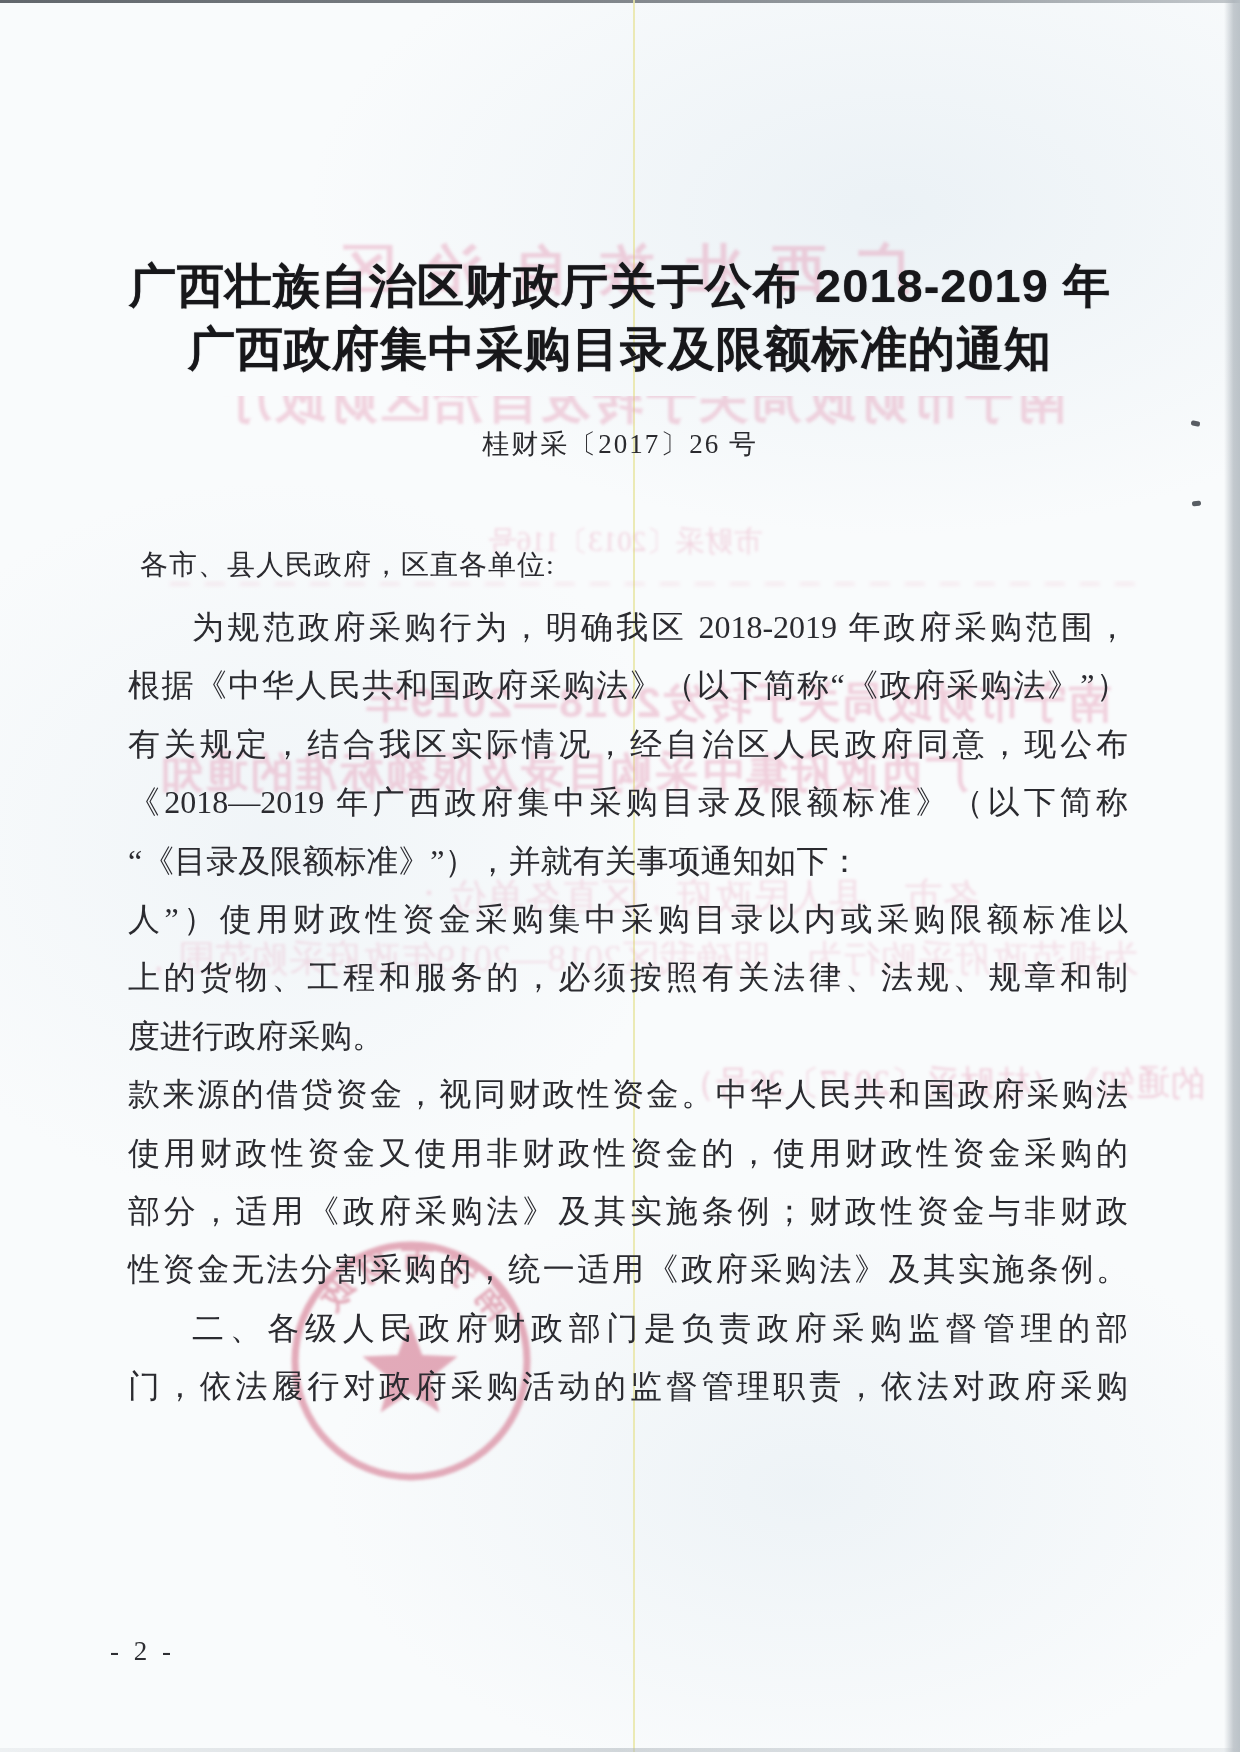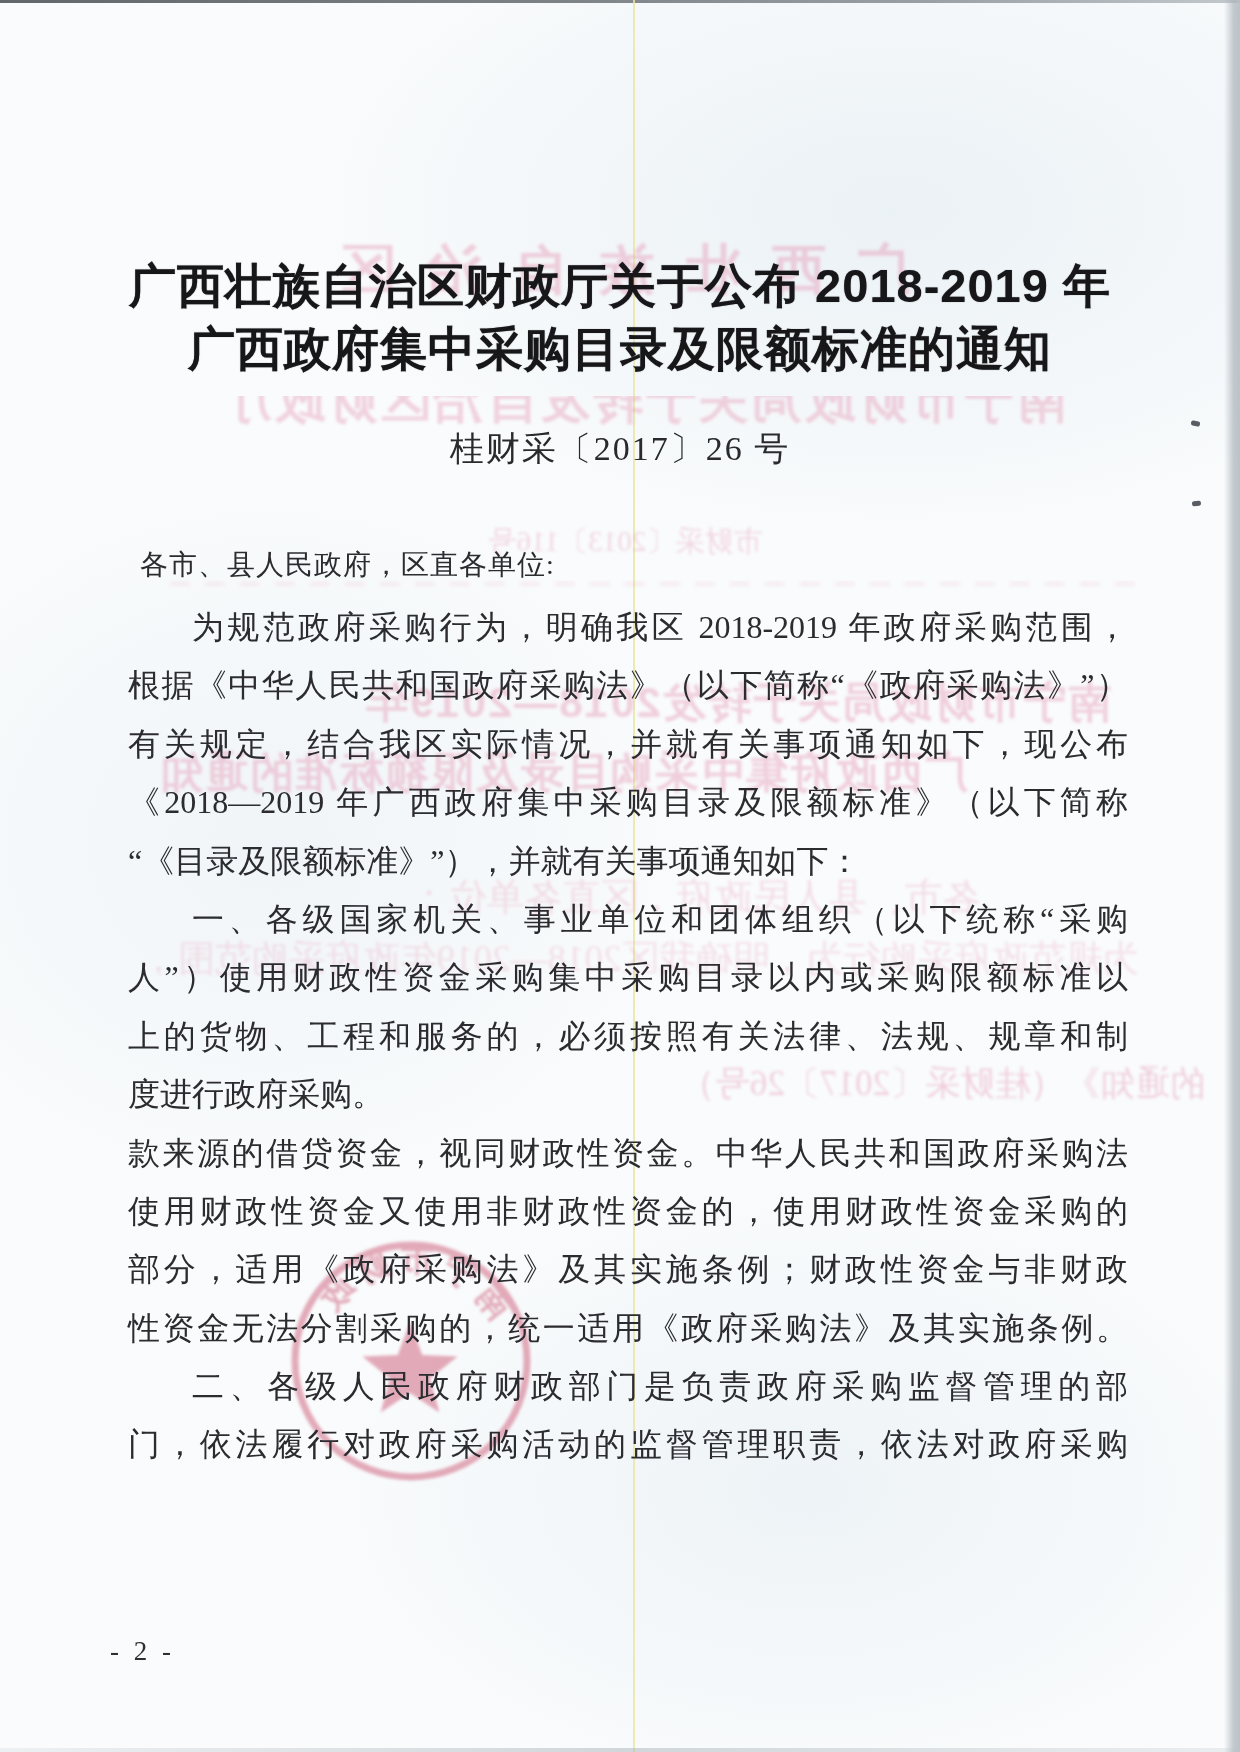--- a/index.html
+++ b/index.html
@@ -44,21 +44,21 @@
   .sealwrap{position:absolute;left:282px;top:1232px;width:258px;height:258px;
     transform:scaleX(-1);filter:blur(1.5px);opacity:.6;}
 
   
   .content{position:absolute;inset:0;z-index:2;color:#2b2b30;}
   .title{position:absolute;left:0;top:254px;width:1240px;
     text-align:center;font-family:"Liberation Sans","DejaVu Sans",sans-serif;
     font-weight:bold;font-size:47px;line-height:63px;color:#17171a;
     text-shadow:0 0 1px rgba(20,20,24,.55);letter-spacing:1px;}
   .docnum{position:absolute;left:0;top:426px;width:1240px;text-align:center;
-    font-size:34px;color:#2a2a2e;letter-spacing:2px;}
+    font-size:27px;color:#2a2a2e;letter-spacing:2px;}
   .salutation{position:absolute;left:140px;top:546px;font-size:28px;
     color:#2b2b30;white-space:nowrap;letter-spacing:1px;}
   .body{position:absolute;left:128px;top:598px;width:1000px;
     font-size:32px;line-height:58.4px;color:#2b2b30;}
   .line{text-align:justify;text-align-last:justify;white-space:nowrap;height:58.4px;}
   .line.indent{text-indent:64px;}
   .line.end{text-align-last:left;}
   .pagenum{position:absolute;left:110px;top:1636px;font-size:27px;
     color:#2e2e33;letter-spacing:4px;}
 </style>
@@ -119,24 +119,23 @@
       <div>广西政府集中采购目录及限额标准的通知</div>
     </div>
 
     <div class="docnum">桂财采〔2017〕26 号</div>
 
     <div class="salutation">各市、县人民政府，区直各单位:</div>
 
     <div class="body">
       <div class="line indent">为规范政府采购行为，明确我区 2018-2019 年政府采购范围，</div>
       <div class="line">根据《中华人民共和国政府采购法》（以下简称“《政府采购法》”）</div>
-      <div class="line">有关规定，结合我区实际情况，并就有关事项通知如下，现公布</div>
+      <div class="line">有关规定，结合我区实际情况，经自治区人民政府同意，现公布</div>
       <div class="line">《2018—2019 年广西政府集中采购目录及限额标准》（以下简称</div>
       <div class="line end">“《目录及限额标准》”），并就有关事项通知如下：</div>
-      <div class="line indent">一、各级国家机关、事业单位和团体组织（以下统称“采购</div>
       <div class="line">人”）使用财政性资金采购集中采购目录以内或采购限额标准以</div>
       <div class="line">上的货物、工程和服务的，必须按照有关法律、法规、规章和制</div>
       <div class="line end">度进行政府采购。</div>
       <div class="line">款来源的借贷资金，视同财政性资金。中华人民共和国政府采购法</div>
       <div class="line">使用财政性资金又使用非财政性资金的，使用财政性资金采购的</div>
       <div class="line">部分，适用《政府采购法》及其实施条例；财政性资金与非财政</div>
       <div class="line">性资金无法分割采购的，统一适用《政府采购法》及其实施条例。</div>
       <div class="line indent">二、各级人民政府财政部门是负责政府采购监督管理的部</div>
       <div class="line">门，依法履行对政府采购活动的监督管理职责，依法对政府采购</div>
     </div>

